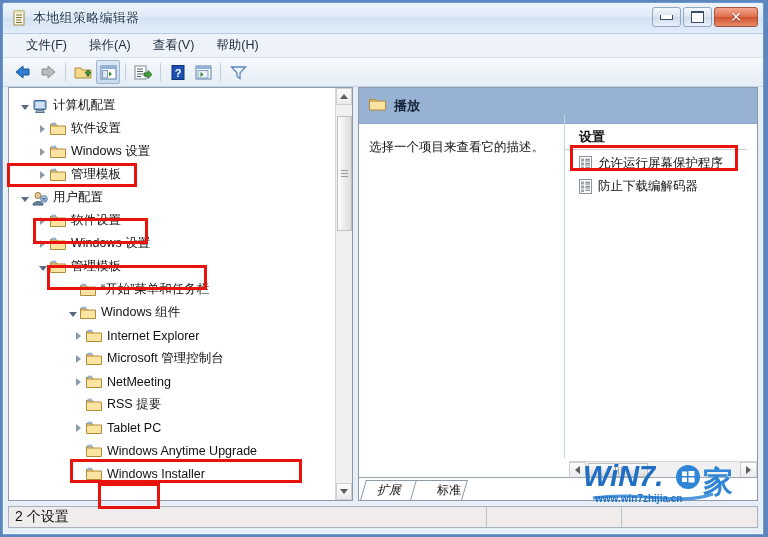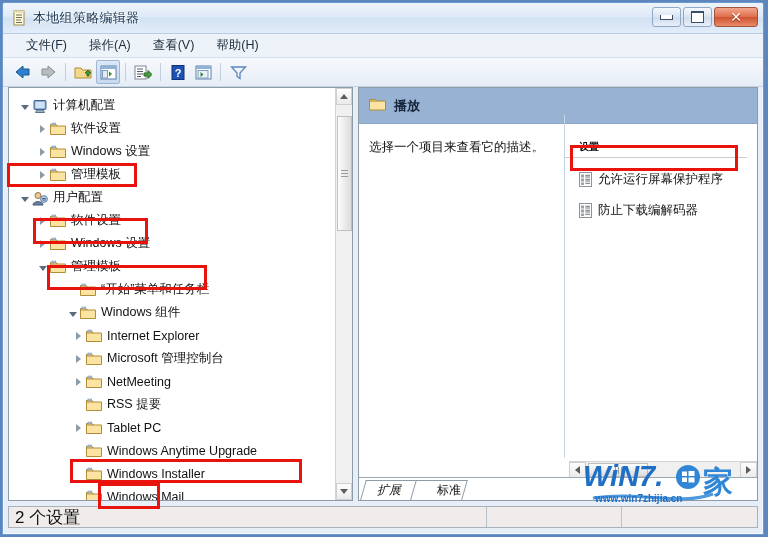--- a/index.html
+++ b/index.html
@@ -70,40 +70,40 @@
   .lf-t{width:0;height:0;border-right:5px solid #5c5c5c;border-top:4px solid transparent;border-bottom:4px solid transparent;}
   .rt-t{width:0;height:0;border-left:5px solid #5c5c5c;border-top:4px solid transparent;border-bottom:4px solid transparent;}
 
   
   .rhead{height:35px;background:#97b2d3;border-bottom:1px solid #8aa6c9;display:flex;align-items:center;padding-left:10px;position:relative;}
   .rhead-title{font-size:13px;color:#16253a;padding-left:8px;font-weight:bold;}
   .rbody{position:absolute;left:0;top:36px;right:0;bottom:42px;display:flex;}
   .rdesc{width:205px;padding:14px 10px 0 10px;font-size:12.5px;color:#111;line-height:1.5;box-sizing:border-box;}
   .rlist{flex:1;position:relative;border-left:1px solid #c8d4e2;}
   .rlist:before{content:"";position:absolute;left:-1px;top:-9px;width:1px;height:9px;background:#c8d4e2;}
-  .rlist-hdr{font-size:10px;color:#111;padding:16px 0 3px 14px;font-weight:bold;border-bottom:1px solid #cdcdcd;margin-right:10px;}
-  .ritem{display:flex;align-items:center;height:20px;padding-left:14px;margin-top:11px;}
+  .rlist-hdr{font-size:13px;color:#111;padding:4px 0 3px 14px;font-weight:bold;border-bottom:1px solid #cdcdcd;margin-right:10px;}
+  .ritem{display:flex;align-items:center;height:20px;padding-left:14px;margin-top:3px;}
   .ritem-label{font-size:12.5px;color:#111;padding-left:6px;}
   .docicon{width:13px;height:15px;flex:none;}
 
   
   .tabstrip{position:absolute;left:0;bottom:0;right:0;height:22px;background:#fff;border-top:1px solid #9aa7b5;}
   .tab{position:absolute;bottom:0;height:20px;font-size:12px;color:#111;
     display:flex;align-items:center;justify-content:center;}
   .tabskew{position:absolute;bottom:0;height:20px;border:1px solid #8d9aa8;border-bottom:none;
     background:#fff;transform:skewX(-16deg);box-sizing:border-box;}
   .hsb{position:absolute;right:0;bottom:22px;left:210px;height:17px;background:#f0f0f0;border-top:1px solid #d4d4d4;box-sizing:border-box;}
   .hbtn{position:absolute;top:0;width:17px;height:16px;background:linear-gradient(to bottom,#fdfdfd,#ebebeb);border:1px solid #cfcfcf;box-sizing:border-box;display:flex;align-items:center;justify-content:center;}
   .hthumb{position:absolute;top:1px;height:14px;background:linear-gradient(to bottom,#fdfdfd,#ececec 50%,#dcdcdc);border:1px solid #bfbfbf;box-sizing:border-box;display:flex;align-items:center;justify-content:center;}
   .hgrip{width:7px;height:7px;background:linear-gradient(to right,#9a9a9a 1px,transparent 1px) 0 0/3px 7px repeat-x;}
 
   
   .statusbar{position:absolute;left:5px;right:5px;bottom:6px;height:22px;
     background:#f1ecec;border:1px solid #a9b2bc;box-sizing:border-box;display:flex;align-items:center;}
-  .stcell{height:100%;display:flex;align-items:center;padding-left:6px;box-sizing:border-box;font-size:17px;color:#111;}
+  .stcell{height:100%;display:flex;align-items:center;padding-left:6px;box-sizing:border-box;font-size:14px;color:#111;}
   .stcell.s1{flex:1;border-right:1px solid #b9c1c9;}
   .stcell.s2{width:135px;border-right:1px solid #b9c1c9;}
   .stcell.s3{width:135px;}
 
   
   .redbox{position:absolute;border:3px solid #e8130d;box-sizing:border-box;z-index:40;pointer-events:none;}
 
   
   .wm{position:absolute;z-index:50;pointer-events:none;}
 </style>
@@ -354,29 +354,20 @@
             <span class="tlabel">Windows Anytime Upgrade</span>
           </div>
           <div class="trow i3">
             <span class="tw"></span>
             <span class="ficon"><svg width="16" height="14" viewBox="0 0 16 14">
                 <path d="M0.5 2.5 h5.5 l1.2 1.5 H15.5 V12.5 H0.5 Z" fill="#fbe3a2" stroke="#b18c39"></path>
                 <path d="M0.5 2.5 h5.5 l1.2 1.5 H0.5 Z" fill="#f6d488" stroke="#b18c39"></path>
                 <rect x="2" y="1.2" width="3.5" height="1.4" fill="#d9ecfb" stroke="#8aa8c4"></rect>
               </svg></span>
             <span class="tlabel">Windows Installer</span>
-          </div>
-          <div class="trow i3">
-            <span class="tw"></span>
-            <span class="ficon"><svg width="16" height="14" viewBox="0 0 16 14">
-                <path d="M0.5 2.5 h5.5 l1.2 1.5 H15.5 V12.5 H0.5 Z" fill="#fbe3a2" stroke="#b18c39"></path>
-                <path d="M0.5 2.5 h5.5 l1.2 1.5 H0.5 Z" fill="#f6d488" stroke="#b18c39"></path>
-                <rect x="2" y="1.2" width="3.5" height="1.4" fill="#d9ecfb" stroke="#8aa8c4"></rect>
-              </svg></span>
-            <span class="tlabel">Windows Mail</span>
           </div>
         </div>
 
       <div class="vsb">
         <div class="sbtn">
             <span class="up-t"></span>
           </div>
         <div class="sthumb" style="top:28px;height:115px;">
             <span class="grip"></span>
           </div>

